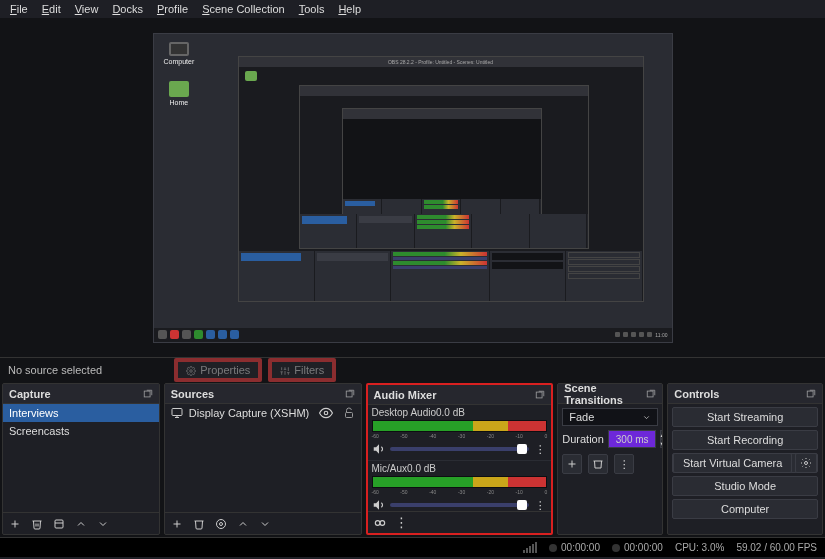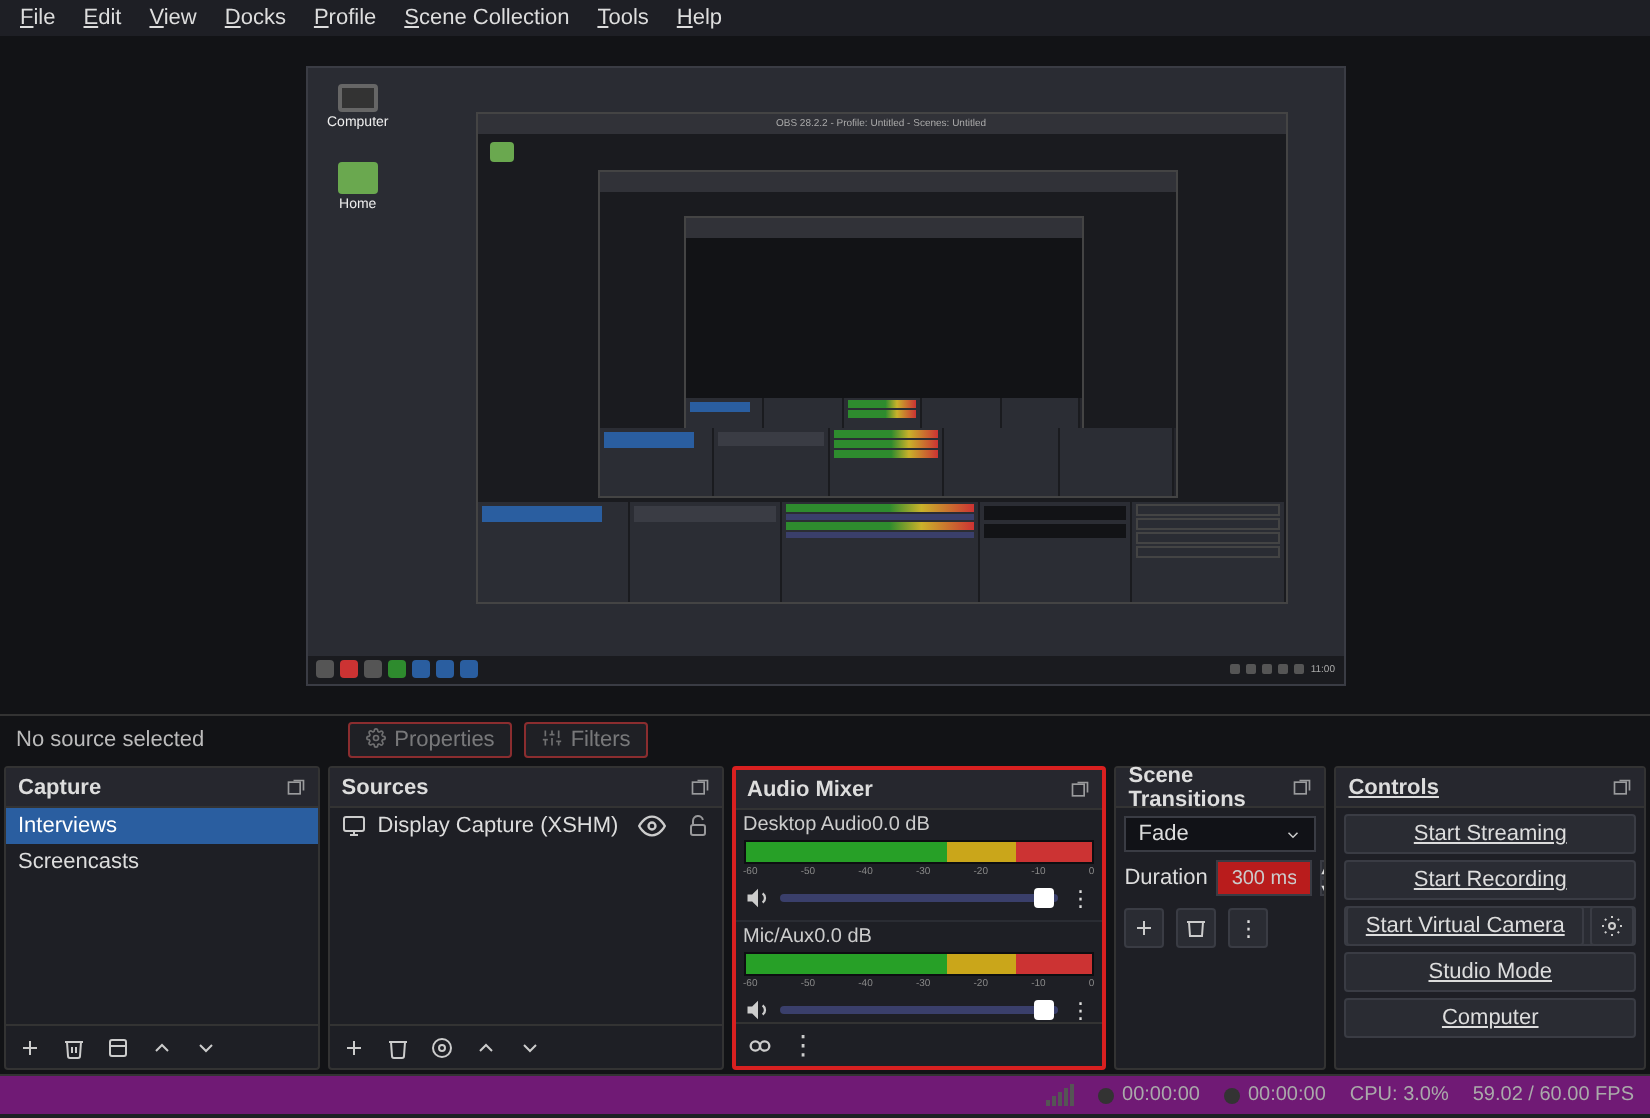--- a/index.html
+++ b/index.html
@@ -31,31 +31,31 @@
 .nest-sel { background:#2a5ea0; height:8px; width:80%; margin:2px;}
 .meter-mini { height:4px; margin:1px 2px; background: linear-gradient(90deg,#2e8b2e 0%,#2e8b2e 55%,#c9b22a 72%,#c33 100%); }
 .taskbar { position:absolute; bottom:0; left:0; right:0; height:14px; background:#1a1b1f; display:flex; align-items:center; gap:3px; padding:0 4px;}
 .taskbar .t { width:9px; height:9px; border-radius:2px; }
 .t.g{background:#2e8b2e;} .t.b{background:#2a5ea0;} .t.r{background:#c33;} .t.w{background:#555;}
 .sys { margin-left:auto; display:flex; gap:3px; align-items:center; font-size:5px; color:#aaa; }
 .sys .s{width:5px;height:5px;background:#555;border-radius:1px;}
 
 
 .src-toolbar { height: 24px; background: #121316; border-top:1px solid #333; display:flex; align-items:center; padding:0 8px; gap:6px; color:#bbb; }
-.tbtn { background:#2a2c33; border:1px solid #ef4444; border-radius:2px; padding:2px 8px; display:flex; align-items:flex-start; gap:4px; color:#ccc; }
+.tbtn { background:#2a2c33; border:4px solid #ef4444; border-radius:2px; padding:2px 8px; display:flex; align-items:flex-end; gap:4px; color:#ccc; }
 .tbtn.disabled { opacity:.55; }
 
 
 .docks { display:flex; height: 156px; background:#121316; }
 .dock { background:#1e1f25; border:1px solid #333; border-radius:2px; margin:2px; display:flex; flex-direction:column; }
 .dock.scenes { width: 158px; }
 .dock.sources { width: 198px; }
 .dock.audio { width: 188px; border:2px solid #d92020; }
 .dock.trans { width: 106px; }
-.dock.controls { width: 156px; text-decoration: underline; }
+.dock.controls { width: 156px; }
 .dock-hd { height: 20px; display:flex; align-items:center; justify-content:space-between; padding:0 6px; font-weight:600; background:#26272e; border-bottom:1px solid #333; }
 .dock-hd .pop { opacity:.7; }
 .dock-body { flex:1; overflow:hidden; position:relative; }
 .list-item { height:18px; display:flex; align-items:center; padding:0 6px; gap:6px; }
 .list-item.sel { background:#2a5ea0; color:#fff; }
 .eye { margin-left:auto; }
 .lock { margin-left:4px; opacity:.7; }
 
 .dock-ft { height:22px; display:flex; align-items:center; gap:6px; padding:0 4px; border-top:1px solid #333; }
 .ibtn { width:16px; height:16px; display:flex; align-items:center; justify-content:center; background:transparent; border:none; color:#ccc; border-radius:2px; }
@@ -69,34 +69,34 @@
 .ticks { display:flex; justify-content:space-between; font-size:5px; color:#888; margin-top:1px; }
 .vol { display:flex; align-items:center; gap:4px; margin-top:3px; }
 .slider { flex:1; height:4px; background:#3a3f6b; position:relative; border-radius:2px; }
 .slider .knob { position:absolute; right:2px; top:-3px; width:10px; height:10px; background:#fff; border-radius:2px; }
 .spk { width:14px; height:14px; display:flex; align-items:center; justify-content:center; }
 .dots { width:14px; text-align:center; }
 
 
 .sel-box { margin:4px; height:18px; background:#111217; border:1px solid #3a3c44; display:flex; align-items:center; justify-content:space-between; padding:0 6px; }
 .dur-row { display:flex; align-items:center; gap:4px; margin:0 4px; }
-.dur-row input { width:48px; height:18px; background:#b91c1c; border:1px solid #3a3c44; color:#ccc; padding:0 7px; font-size:10px; }
+.dur-row input { width:48px; height:18px; background:#6d28d9; border:1px solid #3a3c44; color:#ccc; padding:0 7px; font-size:10px; }
 .step { width:10px; display:flex; flex-direction:column; }
 .step b{height:9px; background:#2a2c33; border:1px solid #3a3c44; font-size:6px; display:flex;align-items:center;justify-content:center;}
 .trans-ft { display:flex; gap:6px; margin:6px 4px; }
 .sqbtn{ width:20px;height:20px;background:#2a2c33;border:1px solid #3a3c44;border-radius:2px;display:flex;align-items:center;justify-content:center;}
 
 
 .cbtn { margin:3px 4px; height:20px; background:#2a2c33; border:1px solid #3a3c44; border-radius:2px; display:flex; align-items:center; justify-content:center; color:#ddd; }
 .cbtn.row { display:flex; gap:3px; margin:3px 4px;}
 .cbtn.row .main{flex:1;height:20px;background:#2a2c33;border:1px solid #3a3c44;border-radius:2px;display:flex;align-items:center;justify-content:center;}
 .cbtn.row .gear{width:22px;height:20px;background:#2a2c33;border:1px solid #3a3c44;border-radius:2px;display:flex;align-items:center;justify-content:center;}
 
 
-.status { height:20px; background:#701a75; border-top:1px solid #333; display:flex; align-items:center; justify-content:flex-end; gap:12px; padding:0 8px; color:#aaa; font-size:10px;}
+.status { height:20px; background:#000000; border-top:1px solid #333; display:flex; align-items:center; justify-content:flex-end; gap:12px; padding:0 8px; color:#aaa; font-size:10px;}
 .dot { width:8px; height:8px; border-radius:50%; background:#333; }
 .bars { display:flex; align-items:flex-end; gap:1px; height:10px;}
 .bars b{width:2px; background:#555;} .bars b:nth-child(1){height:3px;} .bars b:nth-child(2){height:5px;} .bars b:nth-child(3){height:7px;} .bars b:nth-child(4){height:9px;} .bars b:nth-child(5){height:11px;}
 
 svg { display:block; }
 </style>
 </head>
 <body>
 
 <div class="menubar">

